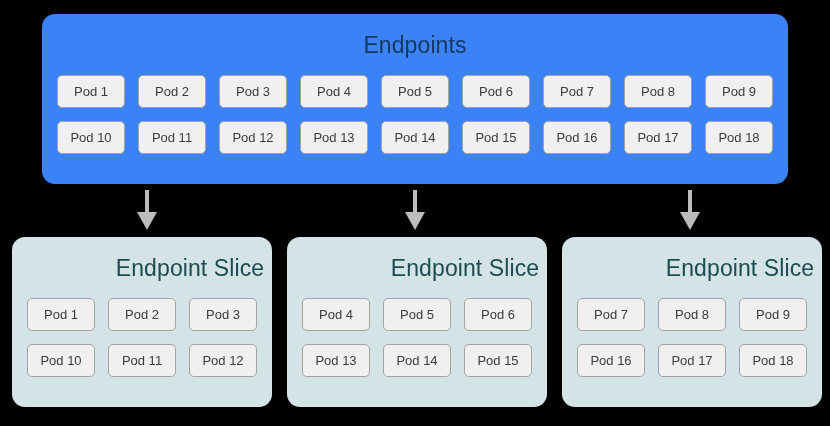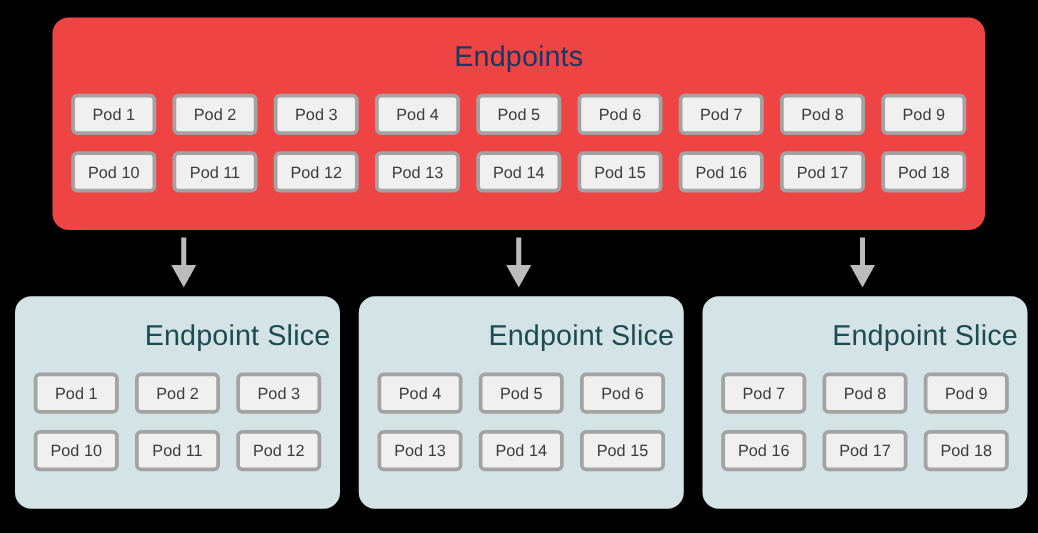--- a/index.html
+++ b/index.html
@@ -16,21 +16,21 @@
     font-family: "Liberation Sans", sans-serif;
   }
 
   
   .endpoints-box {
     position: absolute;
     left: 42px;
     top: 14px;
     width: 746px;
     height: 170px;
-    background: #ef4444;
+    background: #3b82f6;
     border-radius: 13px;
     box-sizing: border-box;
   }
   .endpoints-title {
     position: absolute;
     left: 0;
     top: 17px;
     width: 100%;
     text-align: center;
     font-size: 23px;
@@ -47,21 +47,21 @@
   .ep-row {
     display: flex;
     justify-content: center;
     gap: 13px;
     margin-bottom: 13px;
   }
   .chip {
     width: 68px;
     height: 33px;
     background: #f0f0f0;
-    border: 3px solid #a3a3a3;
+    border: 1px solid #a3a3a3;
     border-radius: 5px;
     box-sizing: border-box;
     display: flex;
     align-items: center;
     justify-content: center;
     font-size: 13px;
     color: #3c3c3c;
   }
 
   

